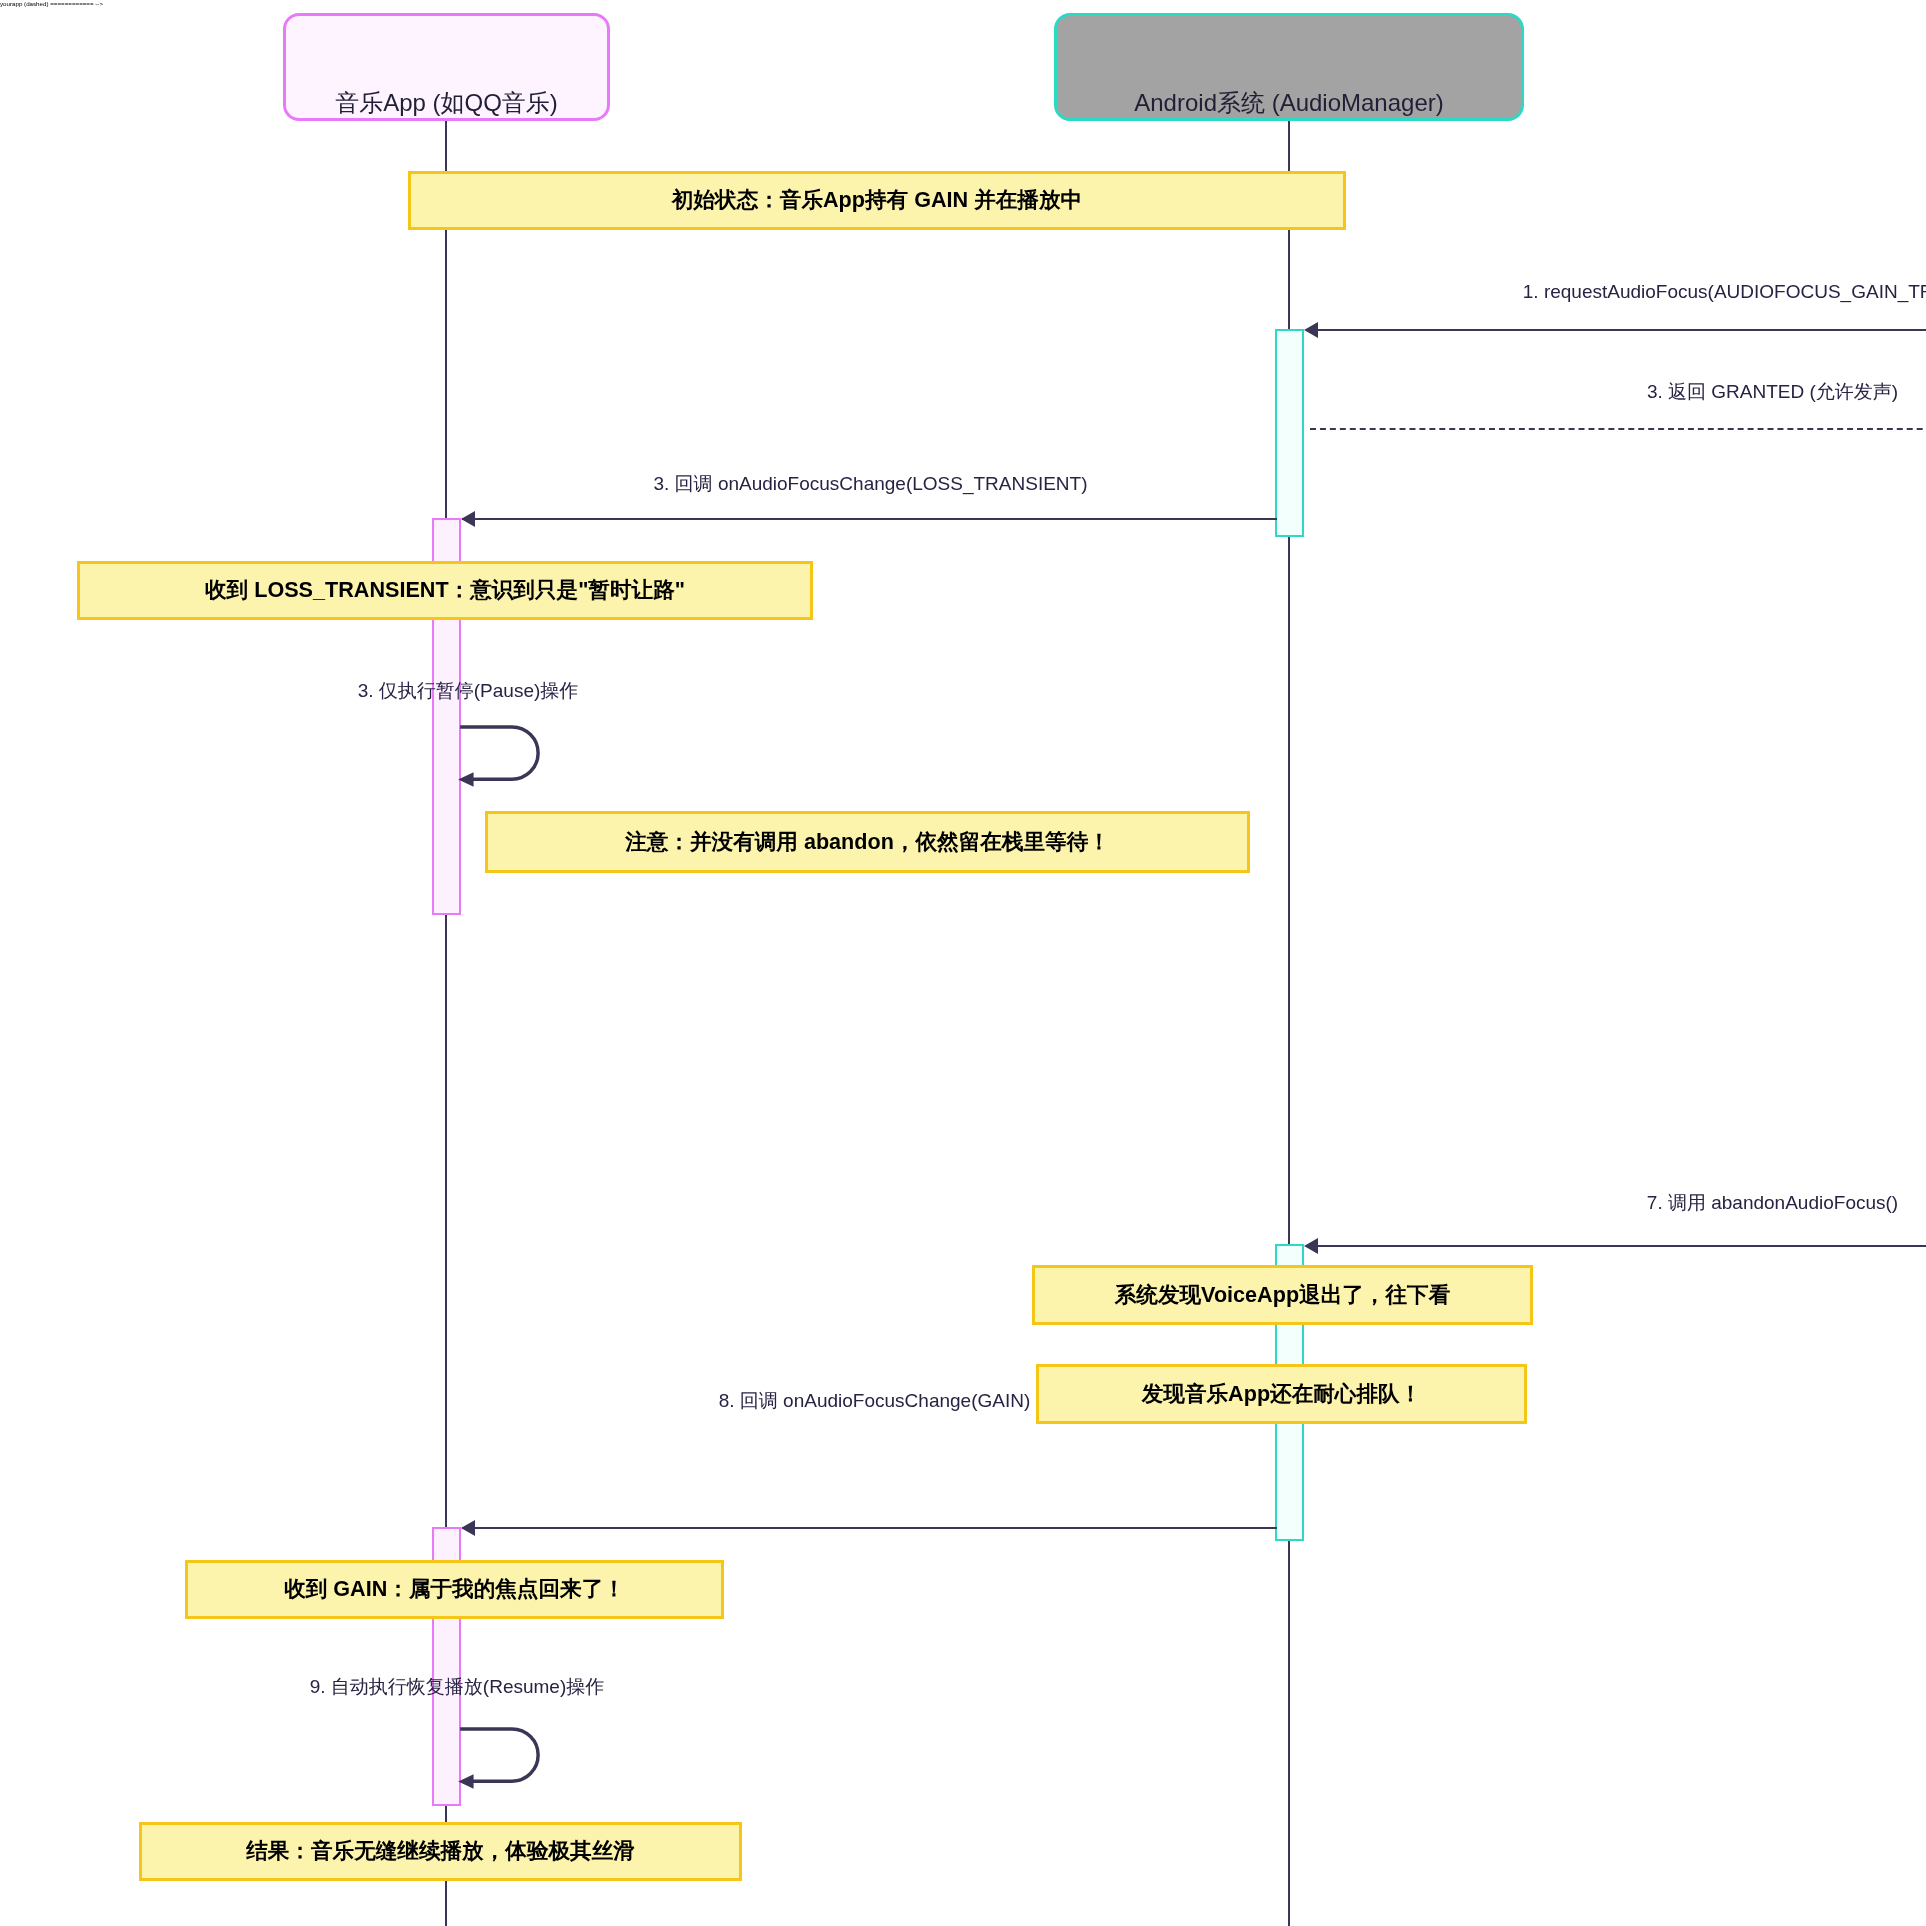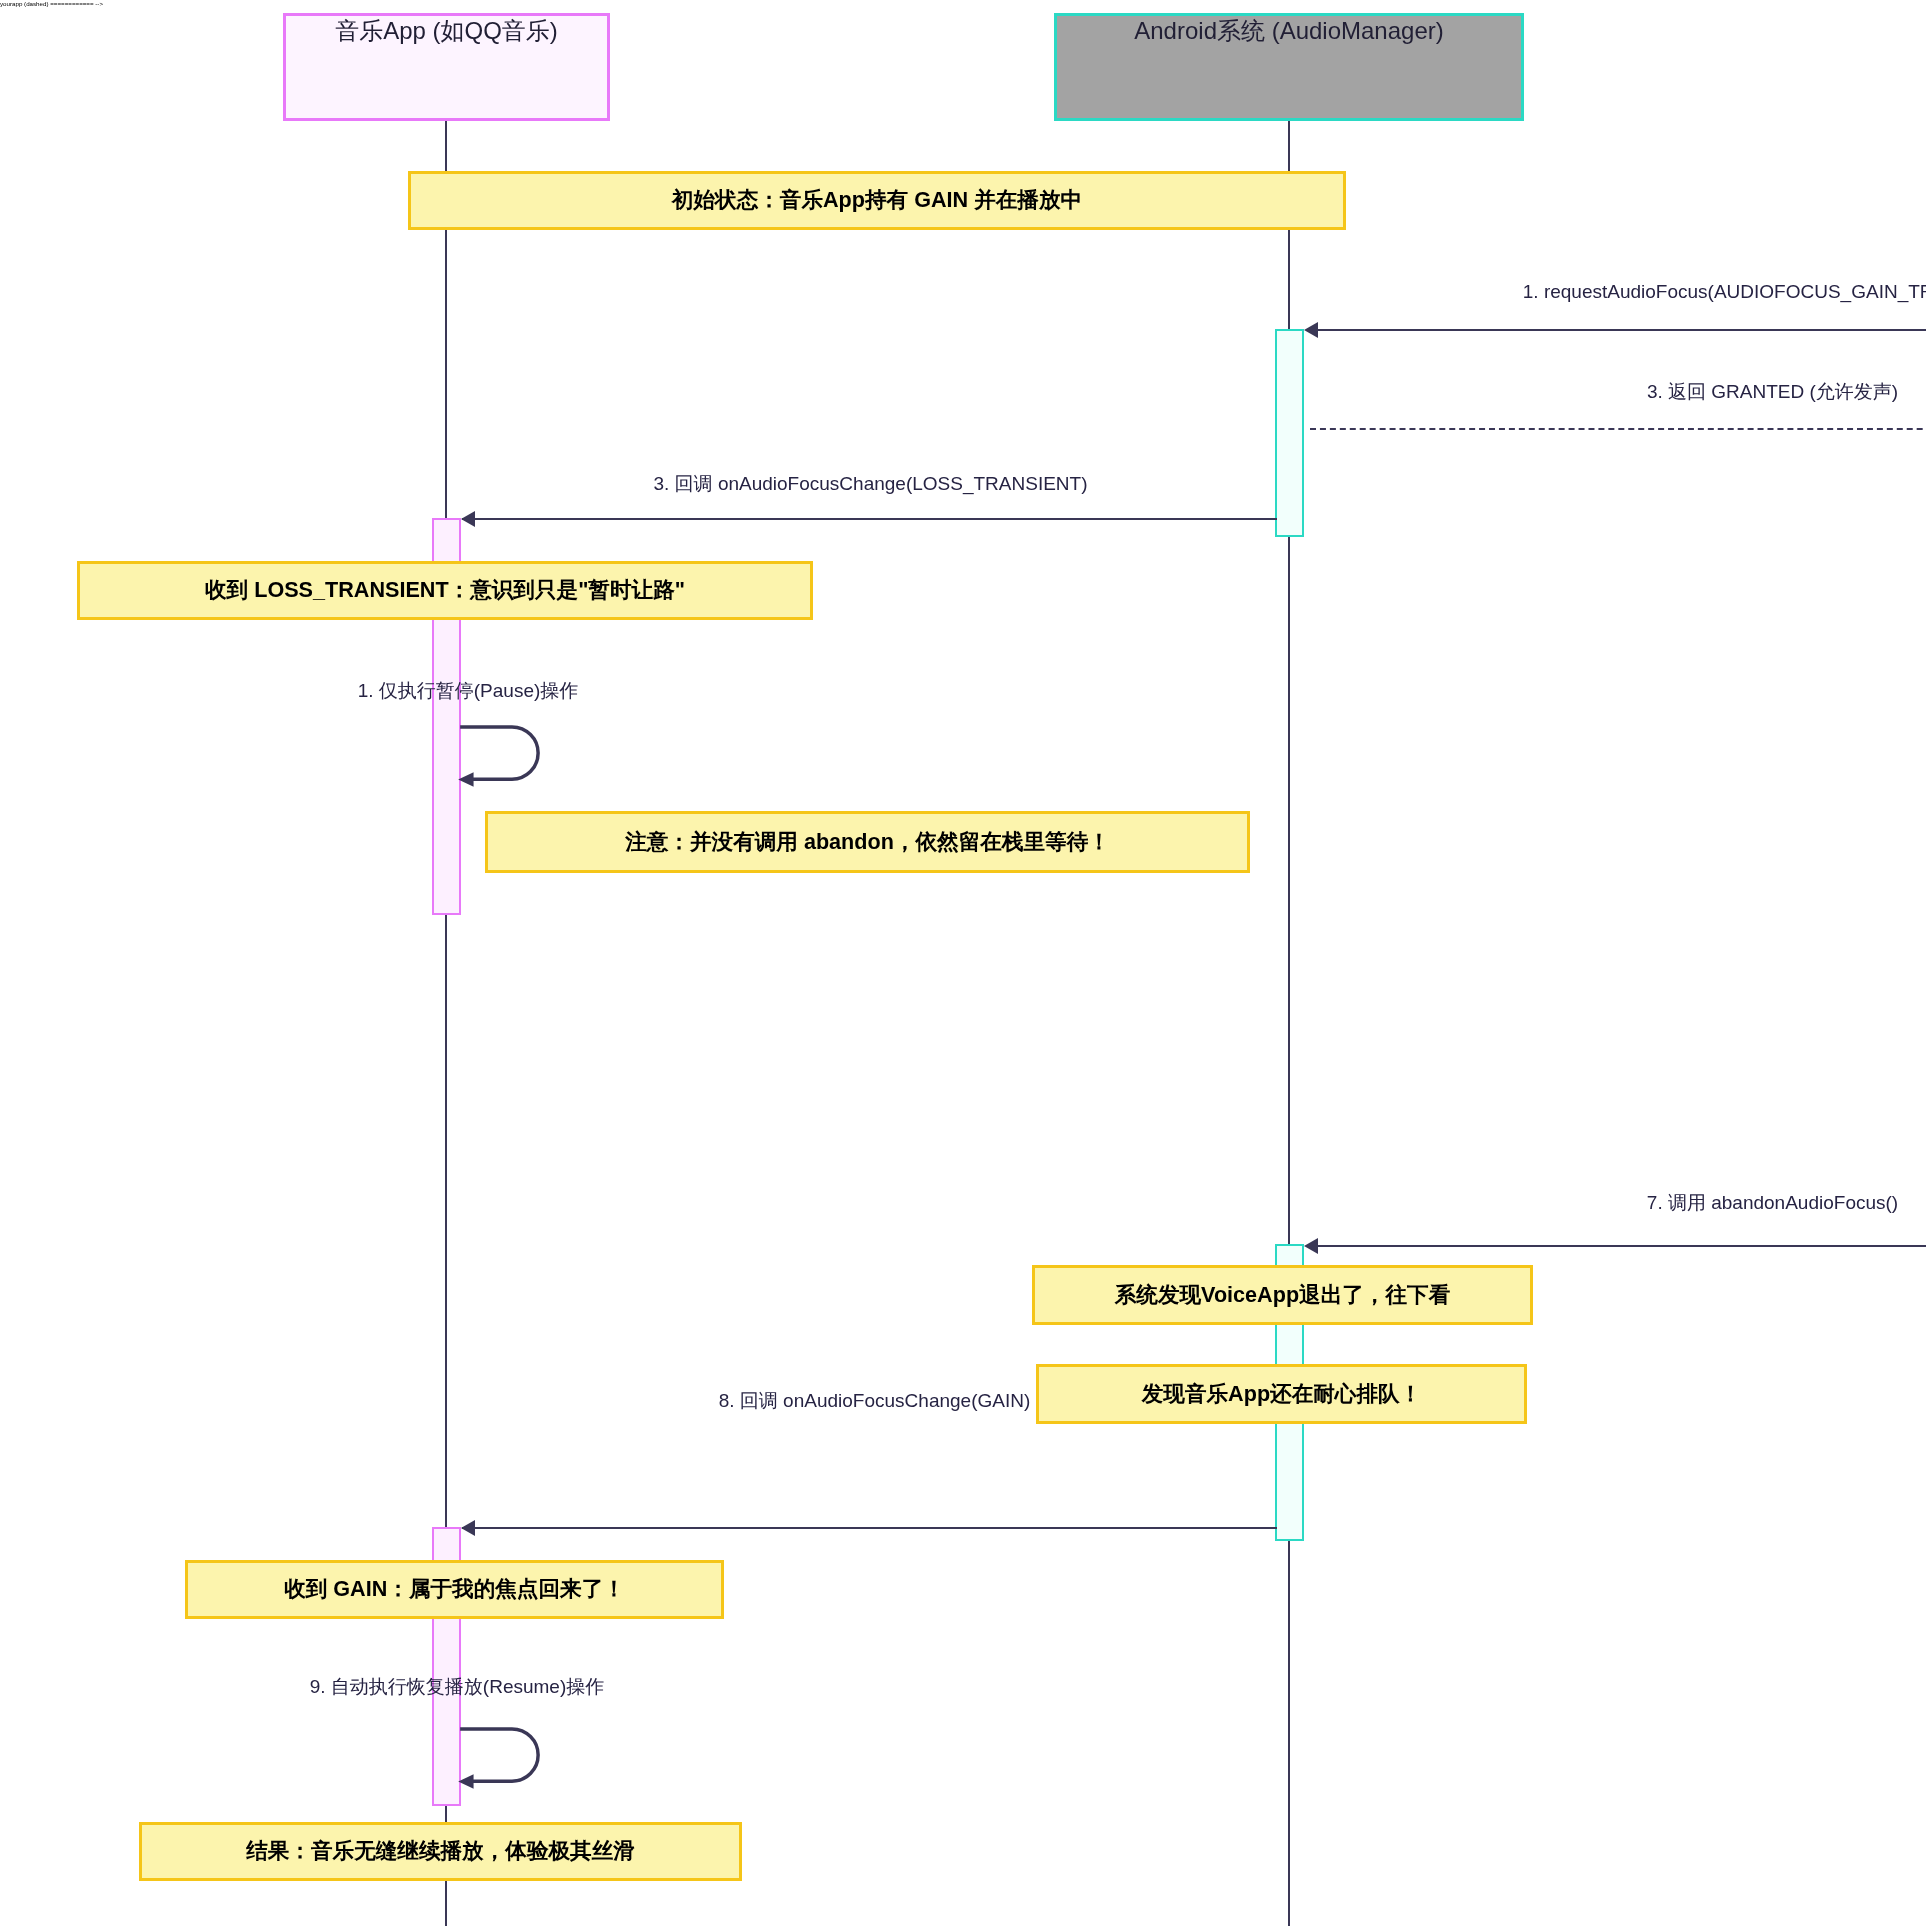--- a/index.html
+++ b/index.html
@@ -15,23 +15,23 @@
     width: 2479px;
     height: 2140px;
     background: #ffffff;
     overflow: hidden;
   }
 
   
   .actor {
     position: absolute;
     box-sizing: border-box;
-    border-radius: 0;
+    border-radius: 16px;
     display: flex;
-    align-items: flex-start;
+    align-items: flex-end;
     justify-content: center;
     text-align: center;
     font-size: 24px;
     color: #211f35;
     border-width: 3.5px;
     border-style: solid;
     padding: 0 7.7px;
     line-height: 1.25;
   }
   .actor.music {
@@ -176,21 +176,21 @@
   <div class="msg-line" style="left:462px; top:518px; width:815px;"></div>
   <div class="arrow-head left" style="left:461px; top:511px;"></div>
 
   
   <div class="note" style="left:77px; top:561px; width:736px; height:59px;">
     <span>收到 LOSS_TRANSIENT：意识到只是"暂时让路"</span>
   </div>
 
   
   <div class="msg-label" style="left:266px; top:678px; width:404px;">
-    <span>1. 仅执行暂停(Pause)操作</span>
+    <span>3. 仅执行暂停(Pause)操作</span>
   </div>
   <div class="selfloop" style="left:458px; top:720px;">
     <svg width="108" height="73" viewBox="0 0 280 190">
       <path d="M 5 18 L 140 18 A 68 68 0 0 1 140 154 L 30 154" fill="none" stroke="#3a3756" stroke-width="9"></path>
       <polygon points="40,136 0,155 40,174" fill="#3a3756"></polygon>
     </svg>
   </div>
 
   
   <div class="note" style="left:485px; top:811px; width:765px; height:62px;">

